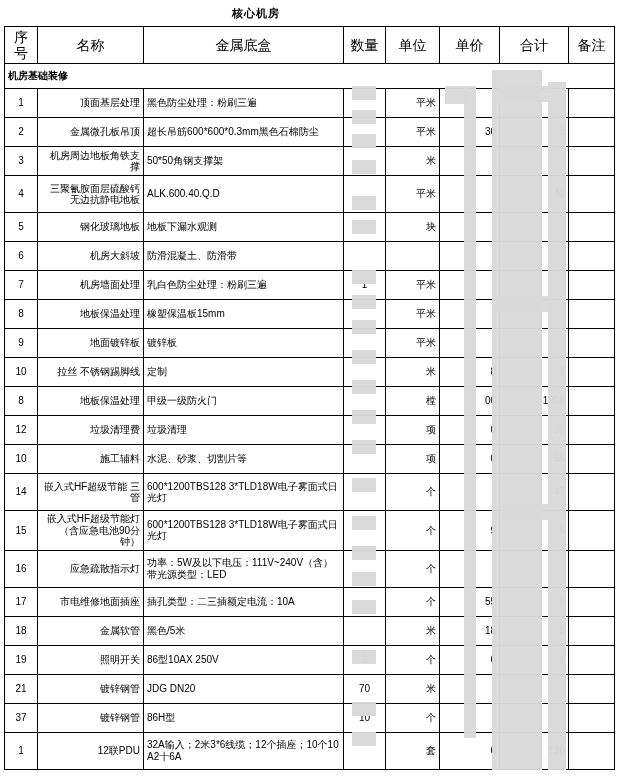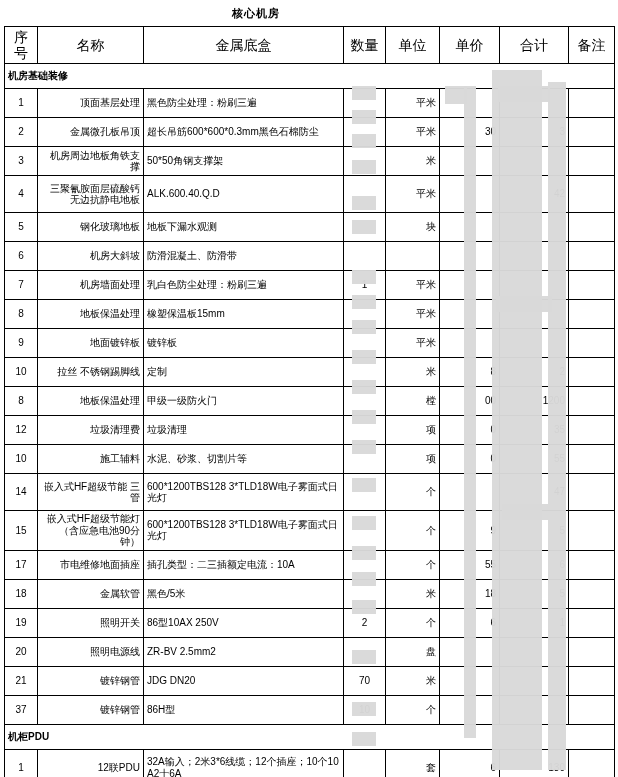--- a/index.html
+++ b/index.html
@@ -265,20 +265,30 @@
         <tr class="tall">
           <td class="no">15</td>
           <td class="name">嵌入式HF超级节能灯（含应急电池90分钟）</td>
           <td class="param">600*1200TBS128 3*TLD18W电子雾面式日光灯</td>
           <td class="qty"></td>
           <td class="unit">个</td>
           <td class="price">9</td>
           <td class="total">5</td>
           <td class="remark"></td>
         </tr>
+        <tr class="tall">
+          <td class="no">16</td>
+          <td class="name">应急疏散指示灯</td>
+          <td class="param">功率：5W及以下电压：111V~240V（含）带光源类型：LED</td>
+          <td class="qty"></td>
+          <td class="unit">个</td>
+          <td class="price"></td>
+          <td class="total"></td>
+          <td class="remark"></td>
+        </tr>
         <tr class="data">
           <td class="no">17</td>
           <td class="name">市电维修地面插座</td>
           <td class="param">插孔类型：二三插额定电流：10A</td>
           <td class="qty"></td>
           <td class="unit">个</td>
           <td class="price">55</td>
           <td class="total">6</td>
           <td class="remark"></td>
         </tr>
@@ -293,30 +303,20 @@
           <td class="remark"></td>
         </tr>
         <tr class="data">
           <td class="no">19</td>
           <td class="name">照明开关</td>
           <td class="param">86型10AX 250V</td>
           <td class="qty">2</td>
           <td class="unit">个</td>
           <td class="price">6</td>
           <td class="total">1</td>
-          <td class="remark"></td>
-        </tr>
-        <tr class="data">
-          <td class="no">20</td>
-          <td class="name">照明电源线</td>
-          <td class="param">ZR-BV 2.5mm2</td>
-          <td class="qty"></td>
-          <td class="unit">盘</td>
-          <td class="price"></td>
-          <td class="total"></td>
           <td class="remark"></td>
         </tr>
         <tr class="data">
           <td class="no">21</td>
           <td class="name">镀锌钢管</td>
           <td class="param">JDG DN20</td>
           <td class="qty">70</td>
           <td class="unit">米</td>
           <td class="price"></td>
           <td class="total"></td>
@@ -324,23 +324,20 @@
         </tr>
         <tr class="data">
           <td class="no">37</td>
           <td class="name">镀锌钢管</td>
           <td class="param">86H型</td>
           <td class="qty">10</td>
           <td class="unit">个</td>
           <td class="price"></td>
           <td class="total"></td>
           <td class="remark"></td>
-        </tr>
-        <tr class="section">
-          <td colspan="8">机柜PDU</td>
         </tr>
         <tr class="tall">
           <td class="no">1</td>
           <td class="name">12联PDU</td>
           <td class="param">32A输入；2米3*6线缆；12个插座；10个10A2十6A</td>
           <td class="qty"></td>
           <td class="unit">套</td>
           <td class="price">6</td>
           <td class="total">130</td>
           <td class="remark"></td>

